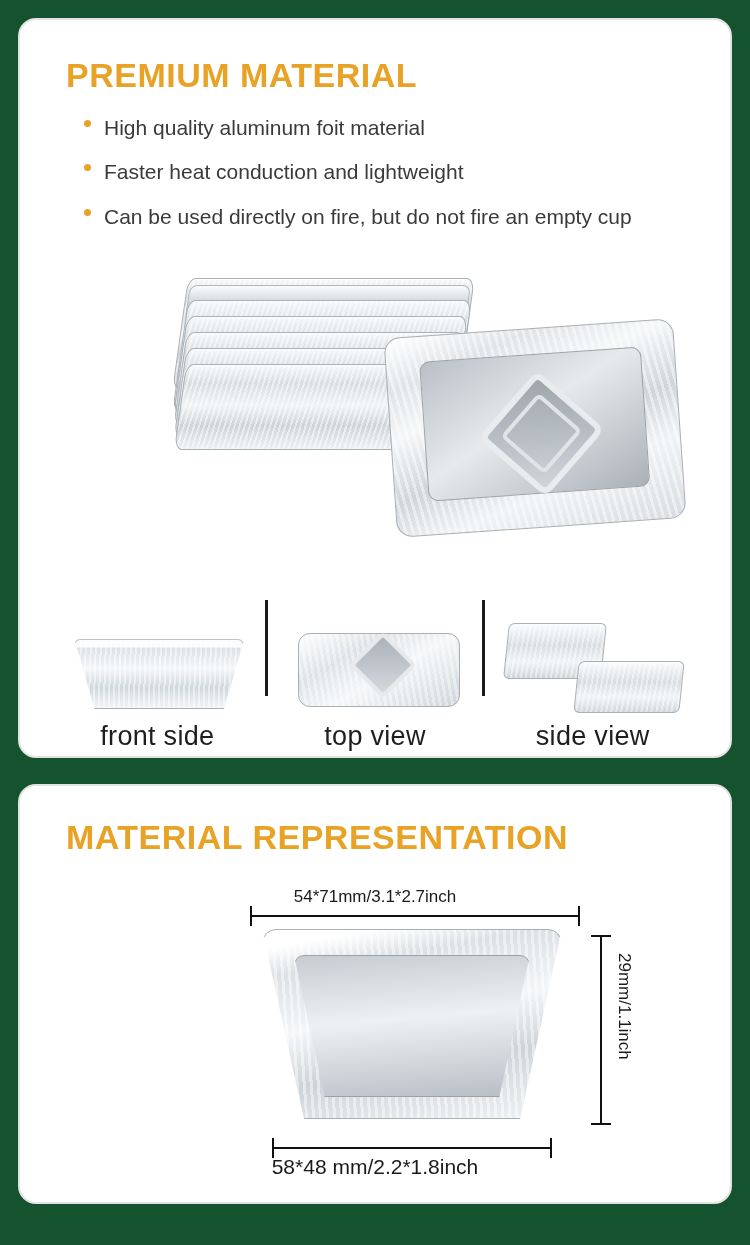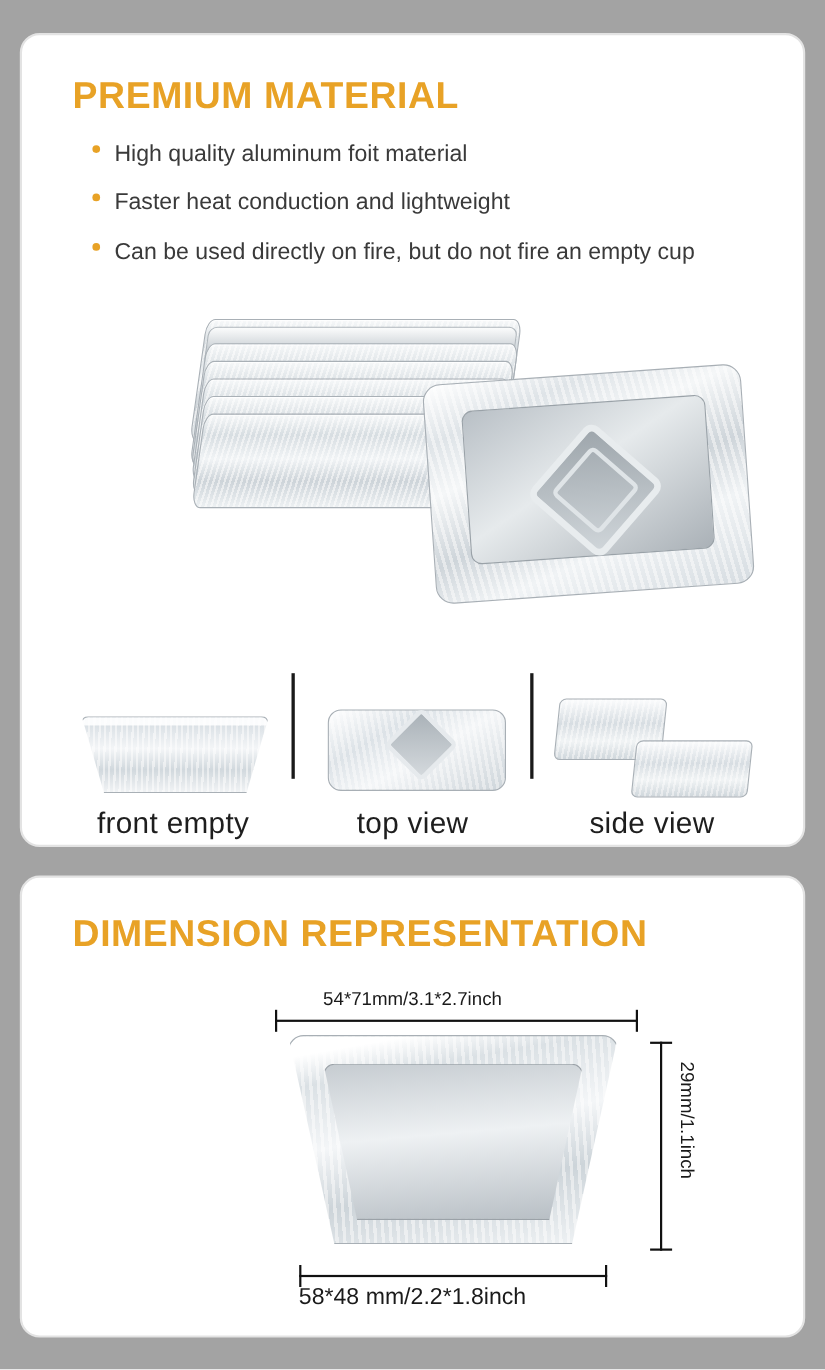--- a/index.html
+++ b/index.html
@@ -11,23 +11,23 @@
     width: 750px;
     height: 1245px;
     font-family: "Liberation Sans", sans-serif;
     color: #222;
     overflow: hidden;
   }
   .page {
     position: relative;
     width: 750px;
     height: 1245px;
-    background: #a3a3a3;
+    background: #14532d;
     box-sizing: border-box;
-    padding: 30px 18px;
+    padding: 18px 18px;
   }
   .card {
     position: relative;
     border: 2px solid #e3e3e3;
     border-radius: 18px;
     background: #ffffff;
     box-sizing: border-box;
   }
   .card-premium {
     height: 740px;
@@ -397,21 +397,21 @@
       </div>
 
     </div>
 
     <div class="views">
 
       <div class="view-col">
         <div class="view-art">
           <div class="mini-front"></div>
         </div>
-        <div class="view-label">front empty</div>
+        <div class="view-label">front side</div>
       </div>
 
       <div class="divider"></div>
 
       <div class="view-col">
         <div class="view-art">
           <div class="mini-top">
               <div class="md"></div>
             </div>
         </div>
@@ -426,21 +426,21 @@
           <div class="mini-side-b"></div>
         </div>
         <div class="view-label">side view</div>
       </div>
 
     </div>
   </section>
 
   <section class="card card-dimension">
 
-    <h1 class="section-title">DIMENSION REPRESENTATION</h1>
+    <h1 class="section-title">MATERIAL REPRESENTATION</h1>
 
     <div class="dim-stage">
 
       <div class="label-top">54*71mm/3.1*2.7inch</div>
       <div class="dim-line-top"></div>
 
       <div class="dim-tray">
         <div class="shell"></div>
         <div class="basin"></div>
       </div>

